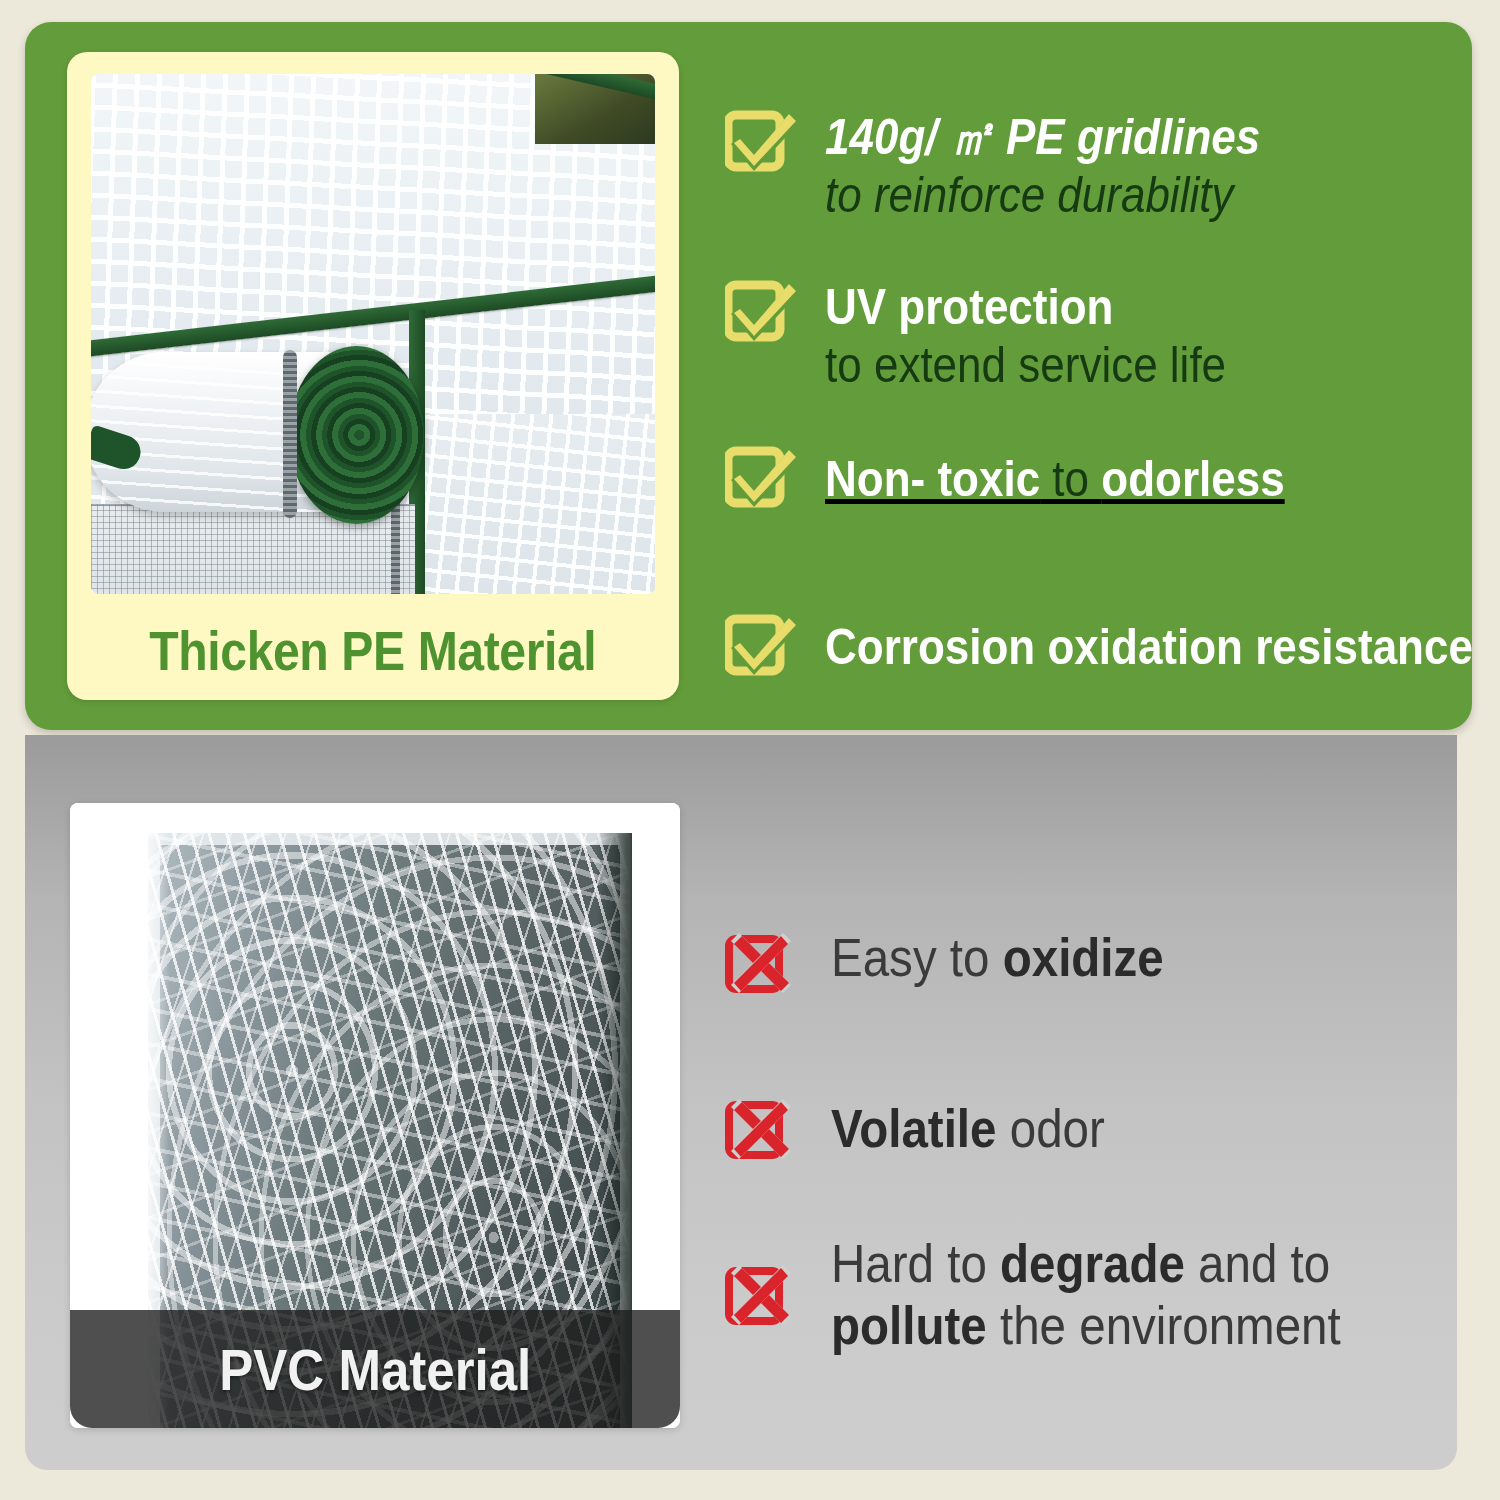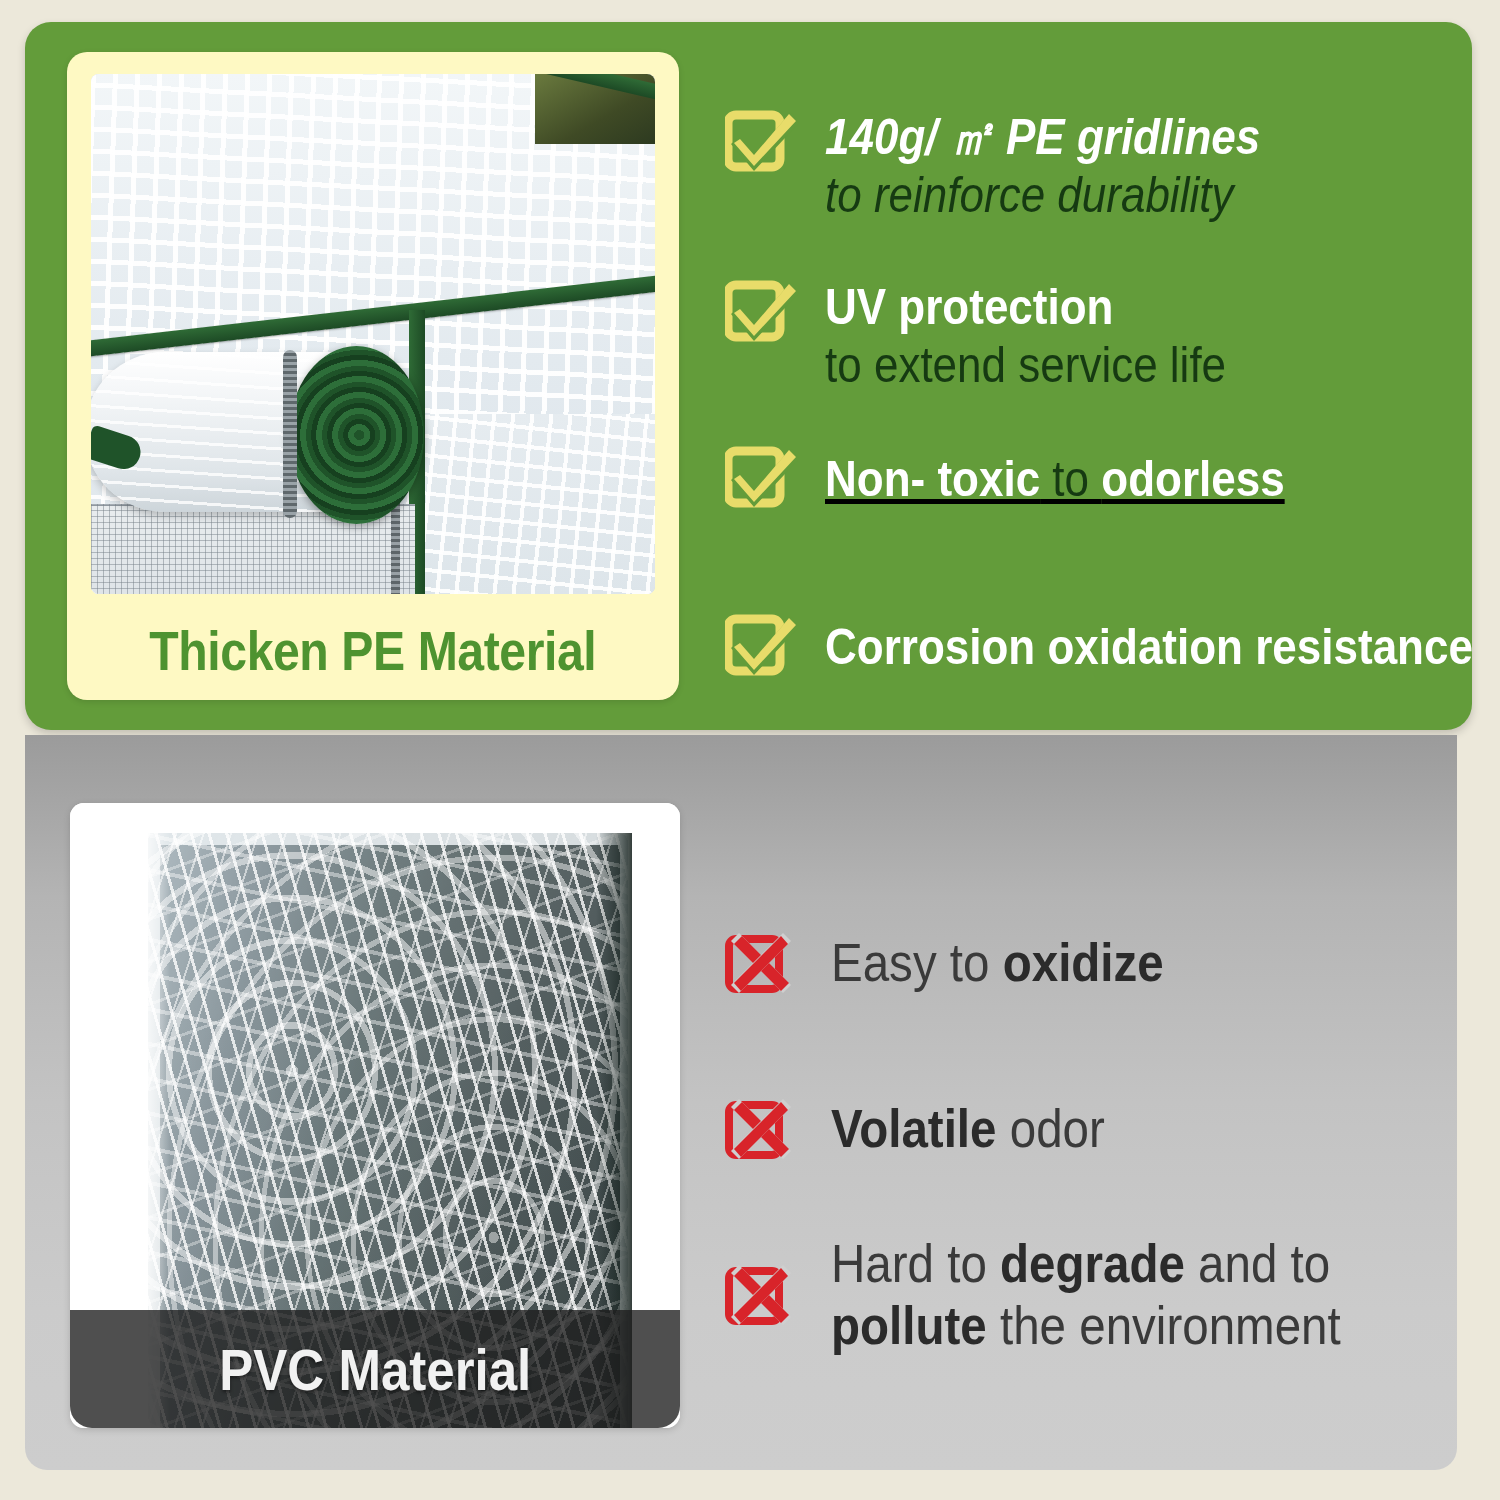--- a/index.html
+++ b/index.html
@@ -174,21 +174,21 @@
     width:1432px; height:735px;
     border-radius:0 0 22px 22px;
     background:linear-gradient(180deg,#9b9b9b 0%,#b4b4b4 22%,#c3c3c3 50%,#cbcbcb 78%,#cdcdcd 100%);
   }
 
   .pvc-card {
     position:absolute;
     left:45px; top:68px;
     width:610px; height:625px;
     background:#ffffff;
-    border-radius:14px;
+    border-radius:8px;
     overflow:hidden;
     box-shadow:0 2px 7px rgba(0,0,0,0.15);
   }
   .pvc-photo { position:absolute; inset:0; background:#ffffff; }
   .pvc-dark {
     position:absolute; left:90px; top:42px; width:460px; bottom:0;
     background:linear-gradient(100deg,#8e9aa0 0%,#5a676d 18%,#2c3a38 42%,#1b2422 70%,#121a18 100%);
   }
   .pvc-film {
     position:absolute; left:78px; top:30px; width:480px; bottom:0;
@@ -346,21 +346,21 @@
       <div class="pvc-edge-l"></div>
       <div class="pvc-edge-r"></div>
     </div>
     <div class="pvc-caption">
       <span>PVC  Material</span>
     </div>
   </div>
 
   <div class="drawback-list">
 
-    <div class="draw-row" style="top:22px;left:10px;align-items:center;">
+    <div class="draw-row" style="top:22px;left:10px;align-items:flex-start;">
       <span class="ico">
         <svg class="xbox" viewBox="0 0 72 72">
           <rect x="4" y="12" width="50" height="50" rx="7" ry="7" fill="none" stroke="#d8242a" stroke-width="8"></rect>
           <path d="M14 6 L66 58 L58 66 L6 14 Z" fill="#cfcfcf"></path>
           <path d="M17 9 L64 56 L56 64 L9 17 Z" fill="#d8242a"></path>
           <path d="M66 14 L14 66 L6 58 L58 6 Z" fill="#cfcfcf"></path>
           <path d="M63 17 L16 64 L9 56 L56 9 Z" fill="#d8242a"></path>
         </svg>
       </span>
       <span>

